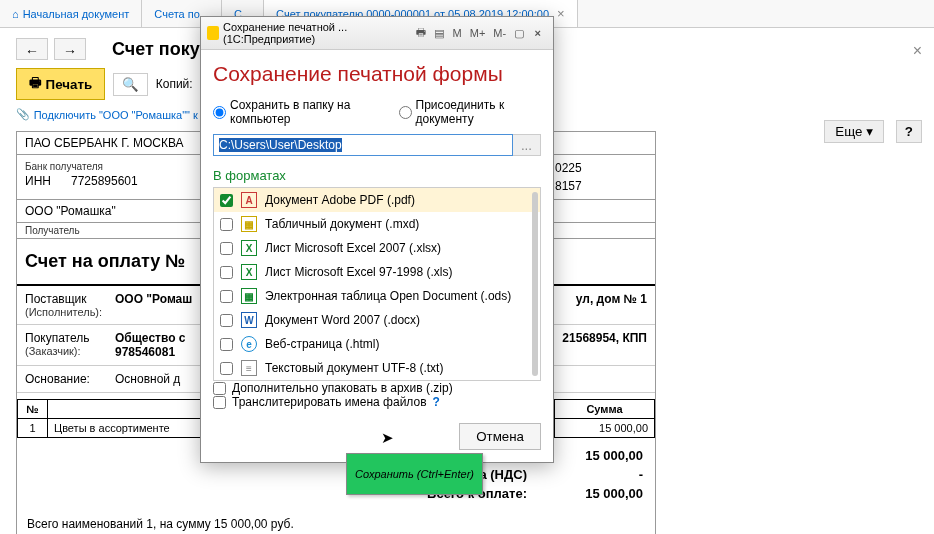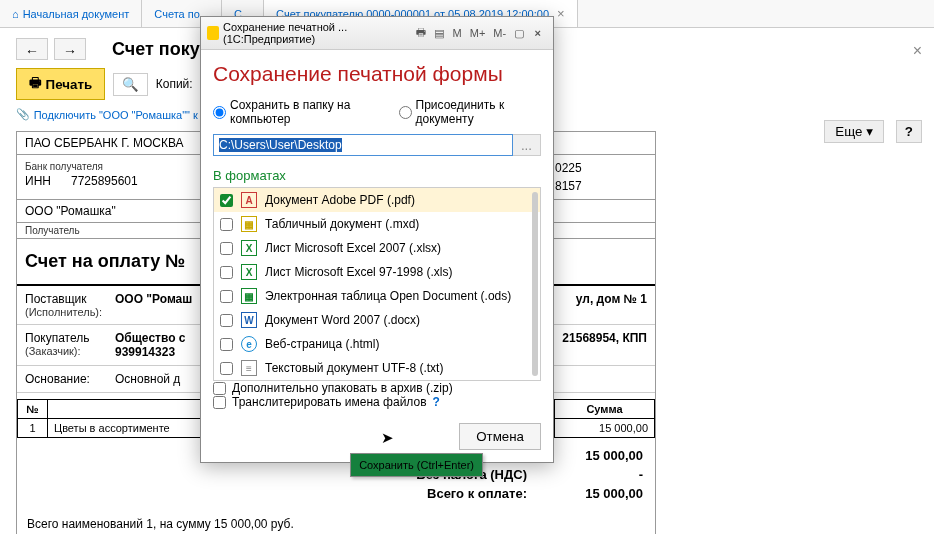--- a/index.html
+++ b/index.html
@@ -80,21 +80,21 @@
 .fmt-html { color:#1b8dd4; border-color:#1b8dd4; border-radius:50%; }
 .fmt-txt { color:#888; border-color:#888; }
 
 .opt-row { display:flex; align-items:center; gap:6px; font-size:12px; }
 .help-q { color:#0066cc; font-weight:bold; cursor:pointer;}
 
 .modal-buttons { display:flex; justify-content:flex-end; gap:8px; margin-top:14px; position:relative; }
 .btn-primary { background:#ffe066; border:1px solid #c9a800; padding:5px 16px; font-weight:bold; cursor:pointer; }
 .btn-secondary { background:#f5f5f5; border:1px solid #bbb; padding:5px 16px; cursor:pointer; }
 
-.tooltip { position:absolute; top:30px; right:58px; background:#15803d; border:1px solid #888; padding:5px 8px; font-size:11px; white-space:nowrap; box-shadow:2px 2px 3px rgba(0,0,0,0.2); }
+.tooltip { position:absolute; top:30px; right:58px; background:#22c55e; border:1px solid #888; padding:14px 8px; font-size:11px; white-space:nowrap; box-shadow:2px 2px 3px rgba(0,0,0,0.2);font-style:italic; }
 
 .cursor-img { position:absolute; pointer-events:none; font-size:15px; }
 .close-x { position:absolute; top:42px; right:12px; color:#888; cursor:pointer; font-size:16px; }
 .right-toolbar { position:absolute; top:96px; right:12px; display:flex; gap:12px;margin-top:24px; }
 
 .scrollbar-stub { position:absolute; right:2px; top:4px; bottom:4px; width:6px; background:#ccc; border-radius:3px; }
 </style>
 </head>
 <body>
 
@@ -171,21 +171,21 @@
       <div style="margin-left:auto;"><b>ул, дом № 1</b></div>
     </div>
 
     <div class="info-row">
       <div class="info-label">
         <div>Покупатель</div>
         <div class="info-sublabel">(Заказчик):</div>
       </div>
       <div>
         <b>Общество с</b><br>
-        <b>939914323</b>
+        <b>978546081</b>
       </div>
       <div style="margin-left:auto;"><b>21568954, КПП</b></div>
     </div>
 
     <div class="info-row">
       <div class="info-label">Основание:</div>
       <div>Основной д</div>
     </div>
 
     <table class="items-table">

